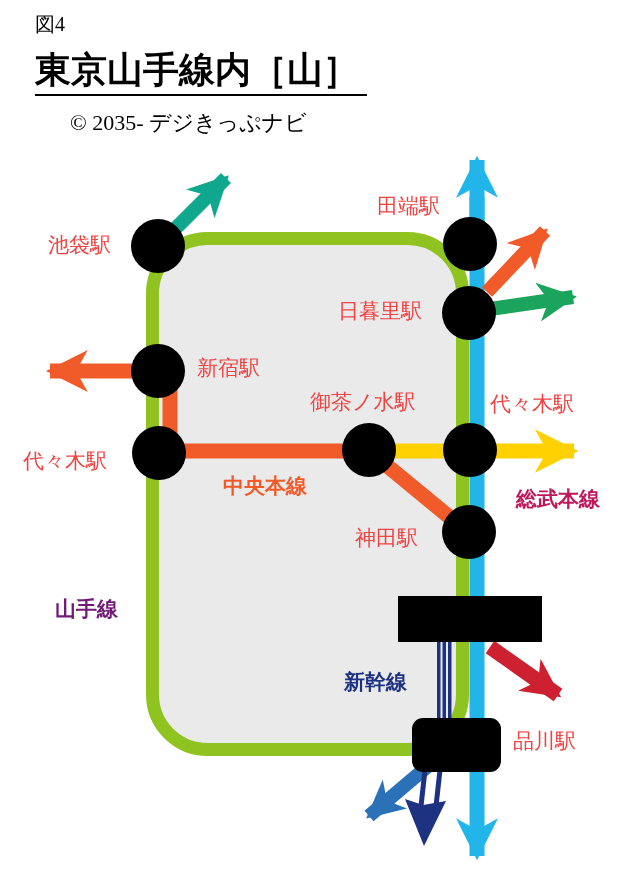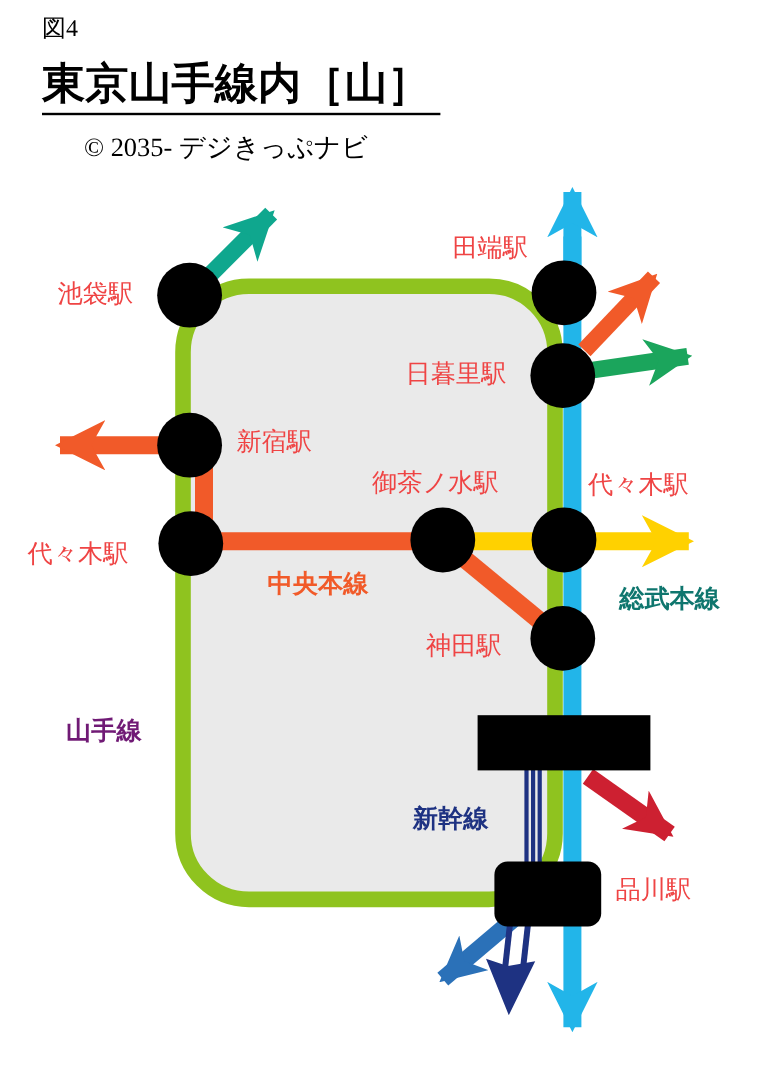--- a/index.html
+++ b/index.html
@@ -19,21 +19,21 @@
   #lbl-nippori{left:338px;top:299px;}
   #lbl-shinjuku{left:197px;top:356px;}
   #lbl-yoyogi{left:23px;top:449px;}
   #lbl-ochanomizu{left:310px;top:390px;}
   #lbl-akihabara{left:490px;top:392px;}
   #lbl-kanda{left:355px;top:526px;}
   #lbl-shinagawa{left:513px;top:729px;}
   #lbl-tokyo{left:398px;top:596px;width:144px;height:46px;line-height:46px;
     text-align:center;color:#fff;font-size:30px;font-weight:bold;}
   #lbl-chuo{left:223px;top:474px;color:#f15a29;}
-  #lbl-sobu{left:516px;top:487px;color:#0f766e;}
+  #lbl-sobu{left:516px;top:487px;color:#be185d;}
   #lbl-yamanote{left:55px;top:597px;color:#701a75;}
   #lbl-shinkansen{left:344px;top:670px;color:#1e3282;}
   svg{position:absolute;left:0;top:0;}
 </style>
 </head>
 <body>
 
 <div id="canvas">
 
   <svg width="640" height="891" viewBox="0 0 640 891">

